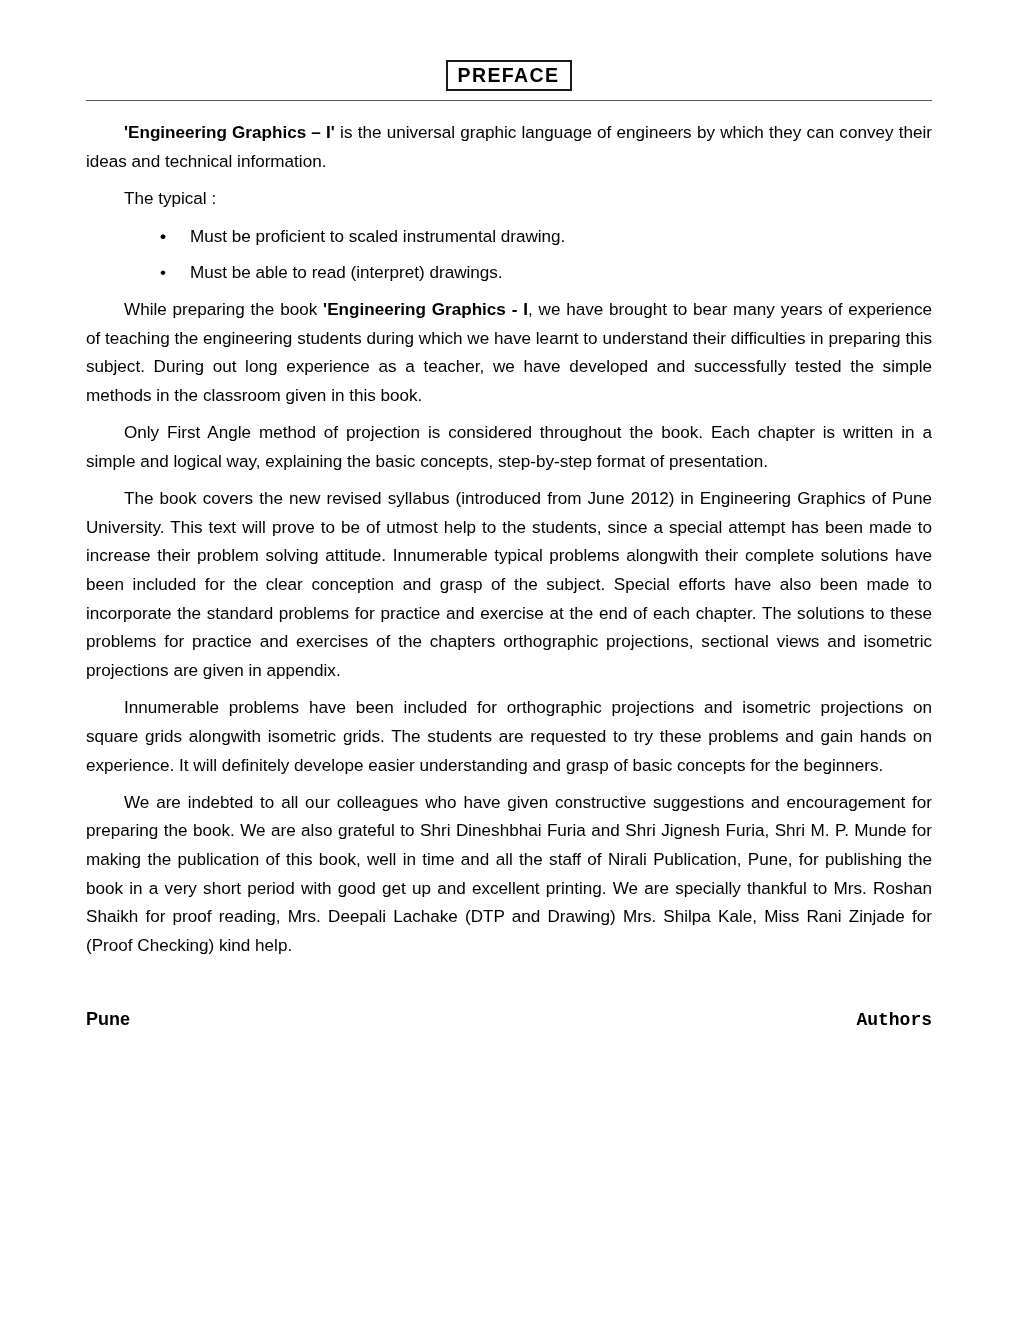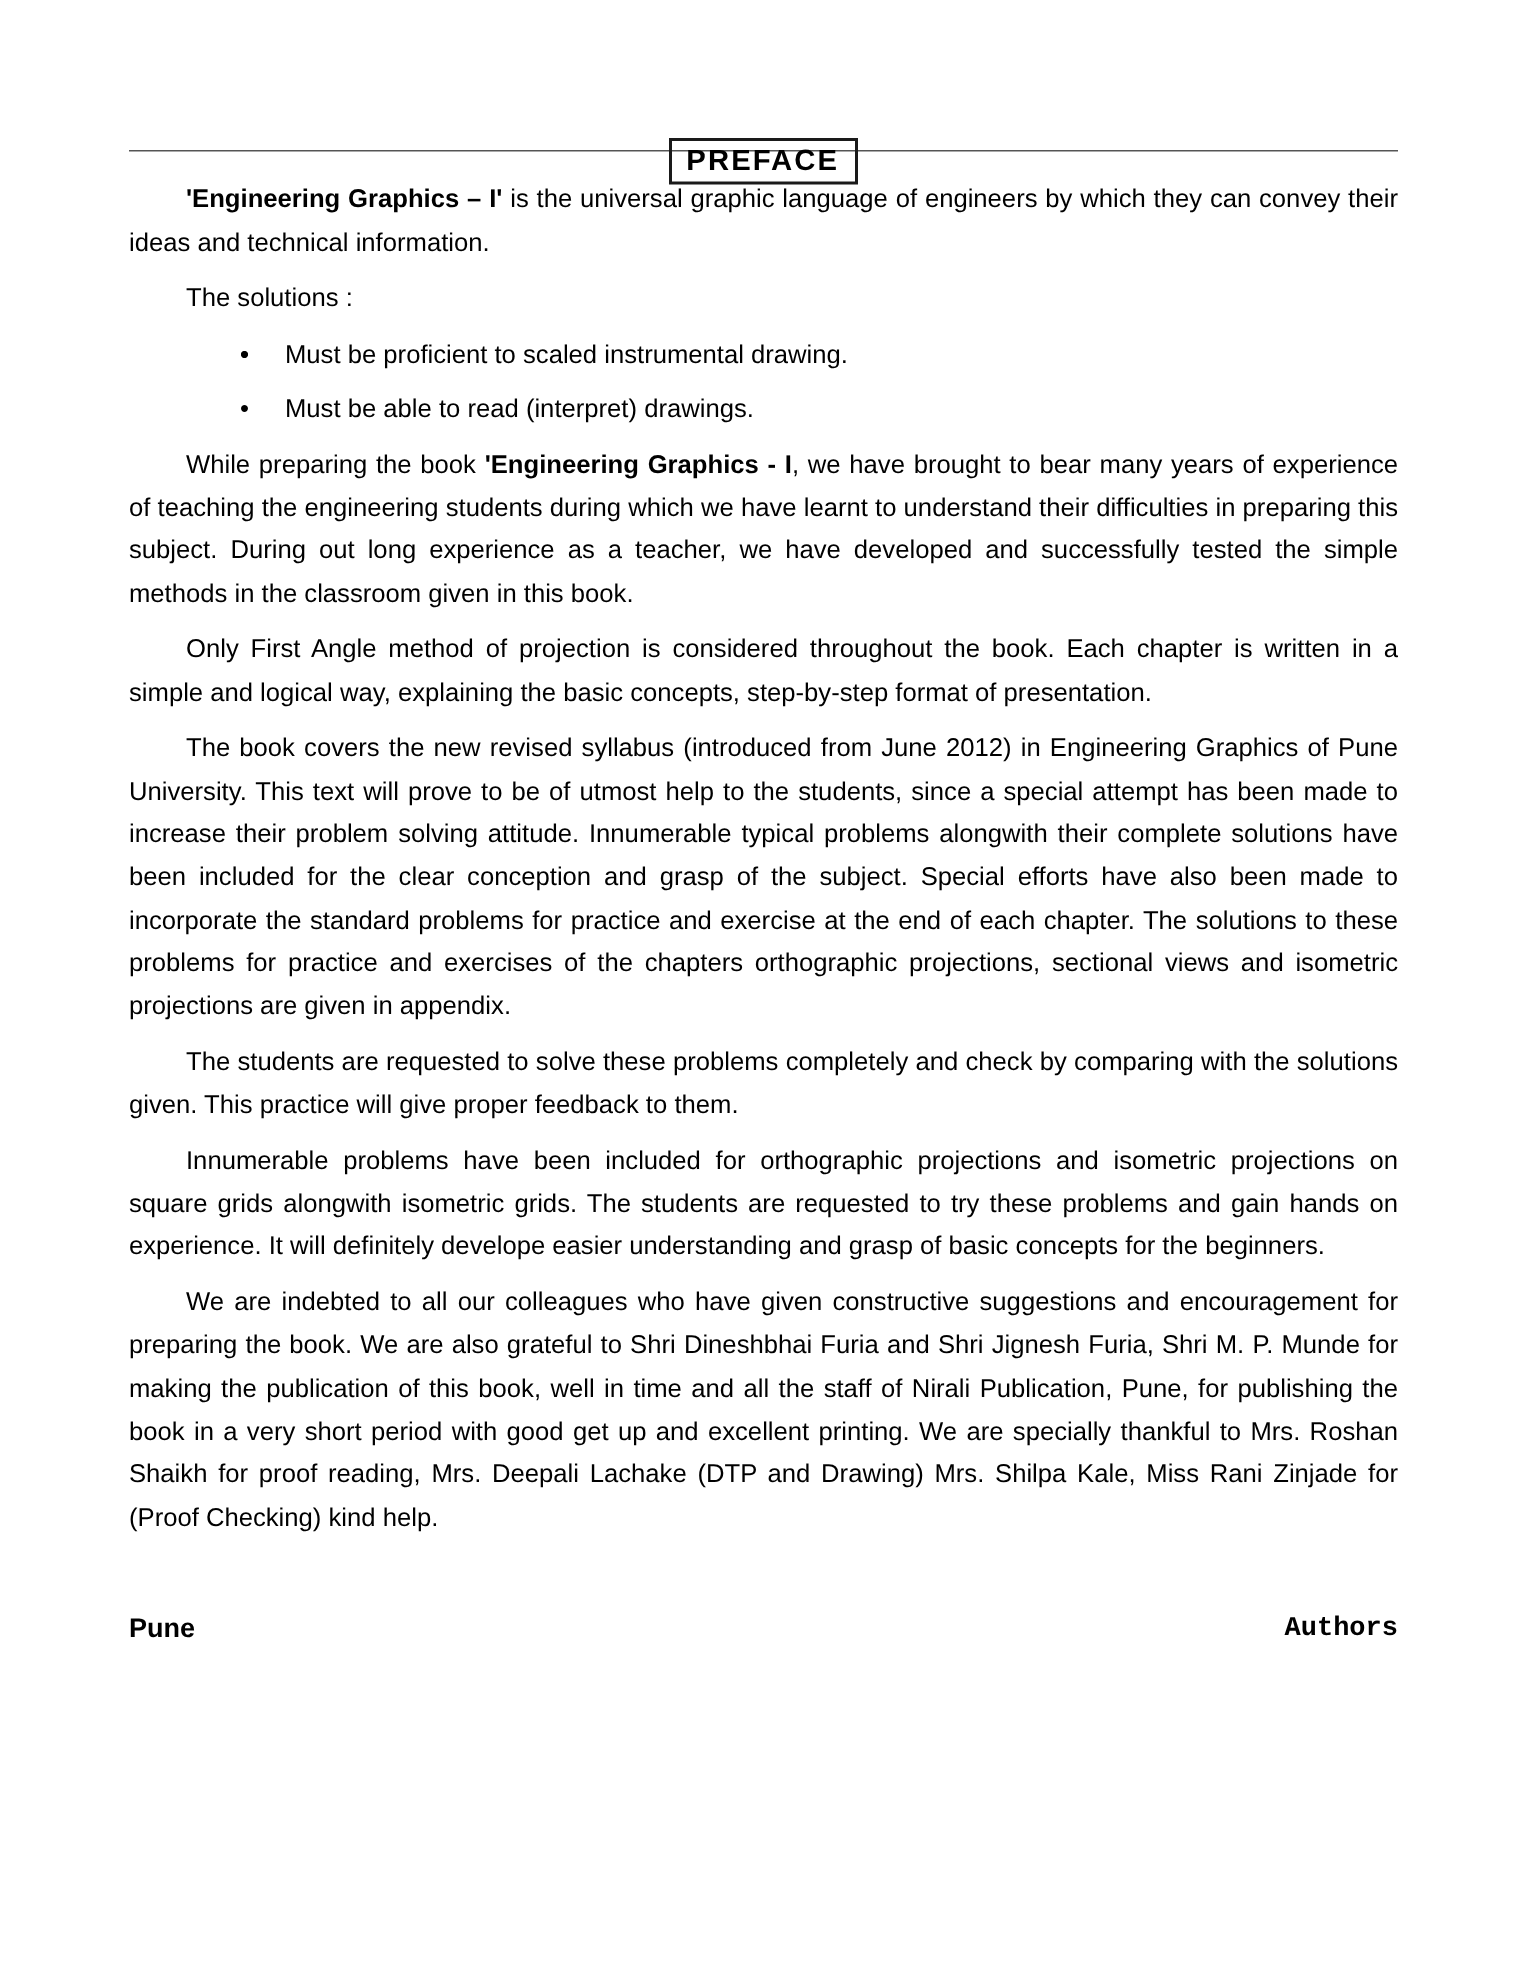--- a/index.html
+++ b/index.html
@@ -33,21 +33,20 @@
   }
   .title-box {
     display: inline-block;
     border: 2px solid #1a1a1a;
     padding: 3px 11px 4px 10px;
     font-size: 19.5px;
     font-weight: bold;
     letter-spacing: 1.4px;
     line-height: 1.05;
     color: #000;
-    margin-top: 32px;
   }
   .rule {
     height: 0;
     border: 0;
     border-top: 1.4px solid #555;
     margin: 4px 0 0 0;
     width: 100%;
   }
   
   p.para {
@@ -114,35 +113,34 @@
   <div class="content">
 
     <div class="title-wrap">
       <span class="title-box"><span>PREFACE</span></span>
     </div>
 
     <hr class="rule">
 
     <p class="para para-first"><b>'Engineering Graphics – I'</b><span> is the universal graphic language of engineers by which they can convey their ideas and technical information.</span></p>
 
-    <p class="para spaced">The solutions :</p>
+    <p class="para spaced">The typical :</p>
 
     <ul class="bullets">
       <li><span class="dot">•</span></li>
       <li><span class="dot">•</span><span>Must be proficient to scaled instrumental drawing.</span></li>
       <li><span class="dot">•</span><span>Must be able to read (interpret) drawings.</span></li>
     </ul>
 
     <p class="para spaced"><span>While preparing the book </span><b>'Engineering Graphics - I</b><span>, we have brought to bear many years of experience of teaching the engineering students during which we have learnt to understand their difficulties in preparing this subject. During out long experience as a teacher, we have developed and successfully tested the simple methods in the classroom given in this book.</span></p>
 
     <p class="para spaced">Only First Angle method of projection is considered throughout the book. Each chapter is written in a simple and logical way, explaining the basic concepts, step-by-step format of presentation.</p>
 
     <p class="para spaced">The book covers the new revised syllabus (introduced from June 2012) in Engineering Graphics of Pune University. This text will prove to be of utmost help to the students, since a special attempt has been made to increase their problem solving attitude. Innumerable typical problems alongwith their complete solutions have been included for the clear conception and grasp of the subject. Special efforts have also been made to incorporate the standard problems for practice and exercise at the end of each chapter. The solutions to these problems for practice and exercises of the chapters orthographic projections, sectional views and isometric projections are given in appendix.</p>
 
-    <p class="para spaced">The students are requested to solve these problems completely and check by comparing with the solutions given. This practice will give proper feedback to them.</p>
 
     <p class="para spaced">Innumerable problems have been included for orthographic projections and isometric projections on square grids alongwith isometric grids. The students are requested to try these problems and gain hands on experience. It will definitely develope easier understanding and grasp of basic concepts for the beginners.</p>
 
     <p class="para spaced">We are indebted to all our colleagues who have given constructive suggestions and encouragement for preparing the book. We are also grateful to Shri Dineshbhai Furia and Shri Jignesh Furia, Shri  M. P. Munde for making the publication of this book, well in time and all the staff of Nirali Publication, Pune, for publishing the book in a very short period with good get up and excellent printing. We are specially thankful to Mrs. Roshan Shaikh for proof reading,  Mrs. Deepali Lachake (DTP and Drawing) Mrs. Shilpa Kale, Miss Rani Zinjade for (Proof Checking) kind help.</p>
 
 
     <div class="sign-row">
       <span class="left">Pune</span>
       <span class="right">Authors</span>
     </div>

